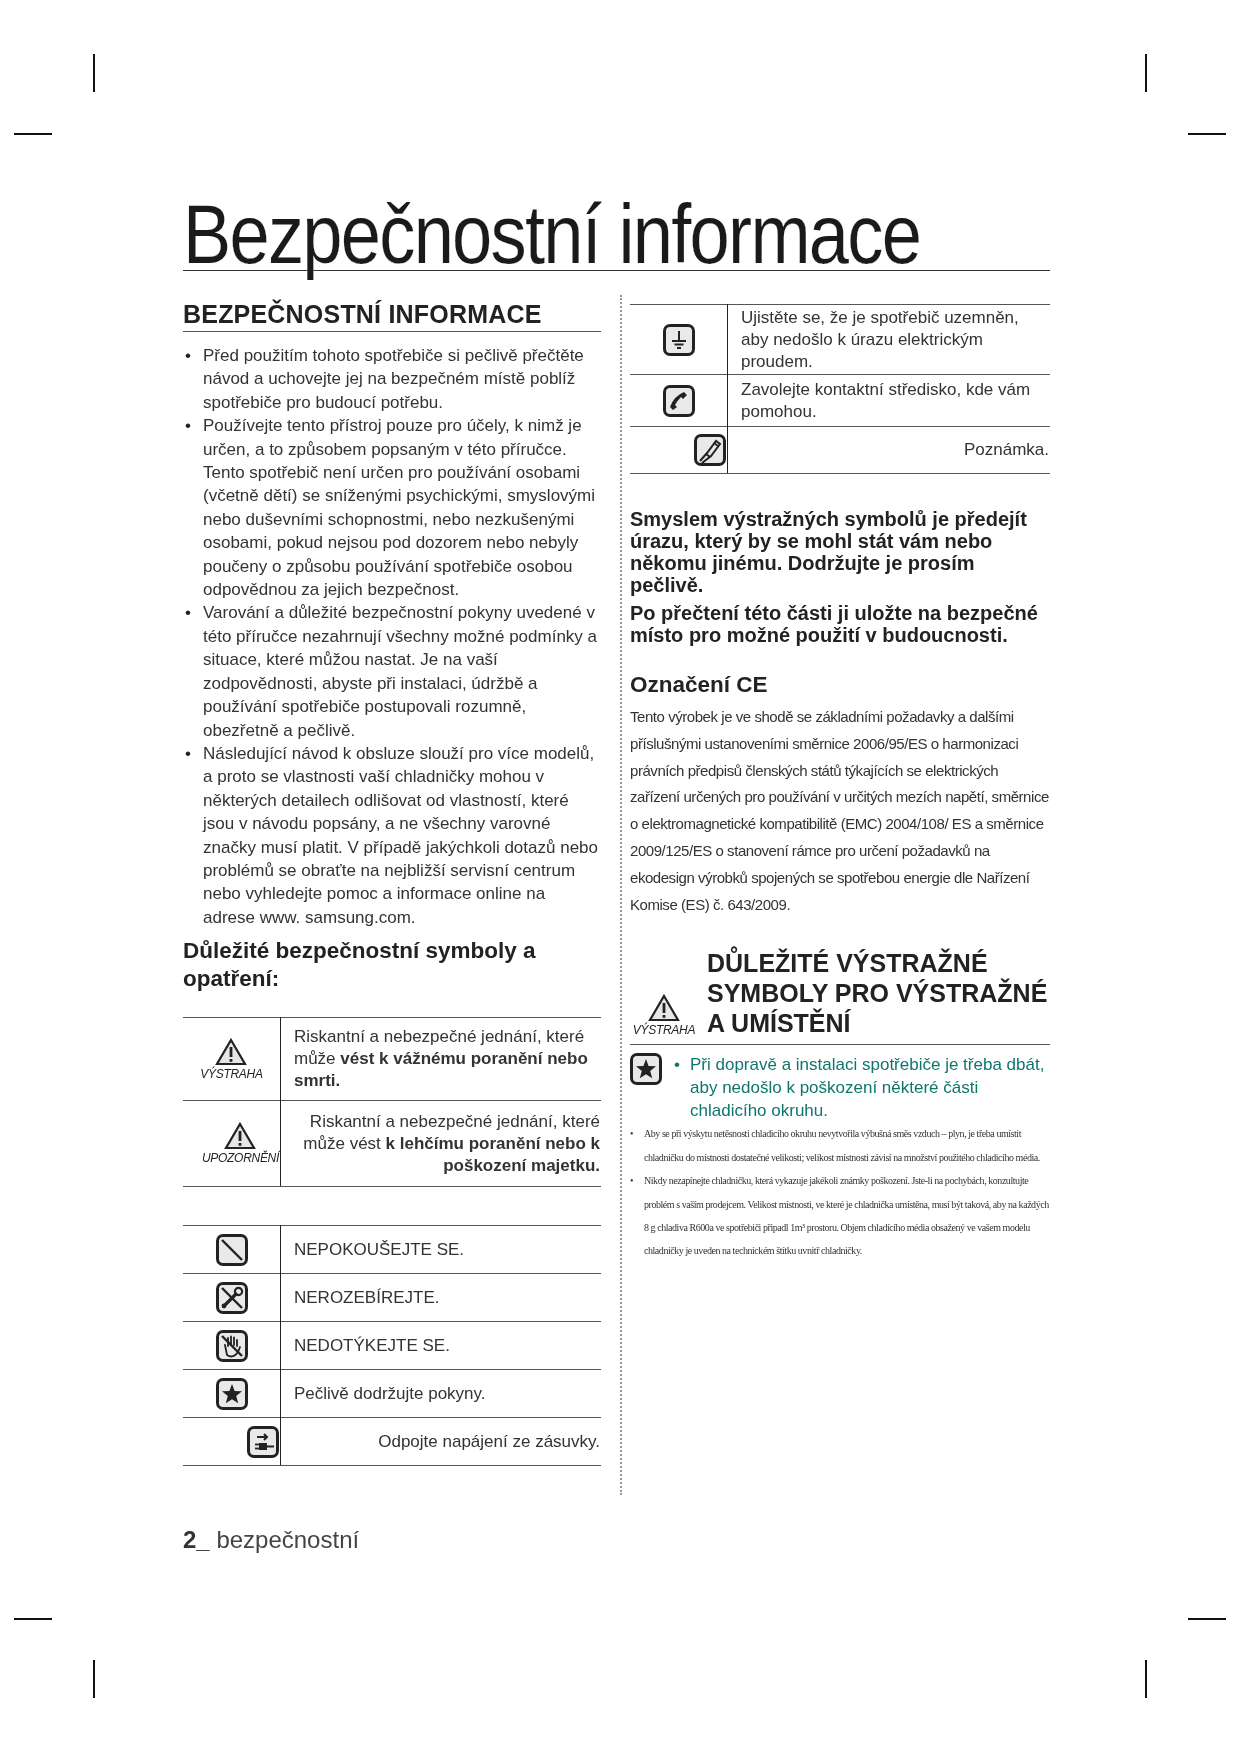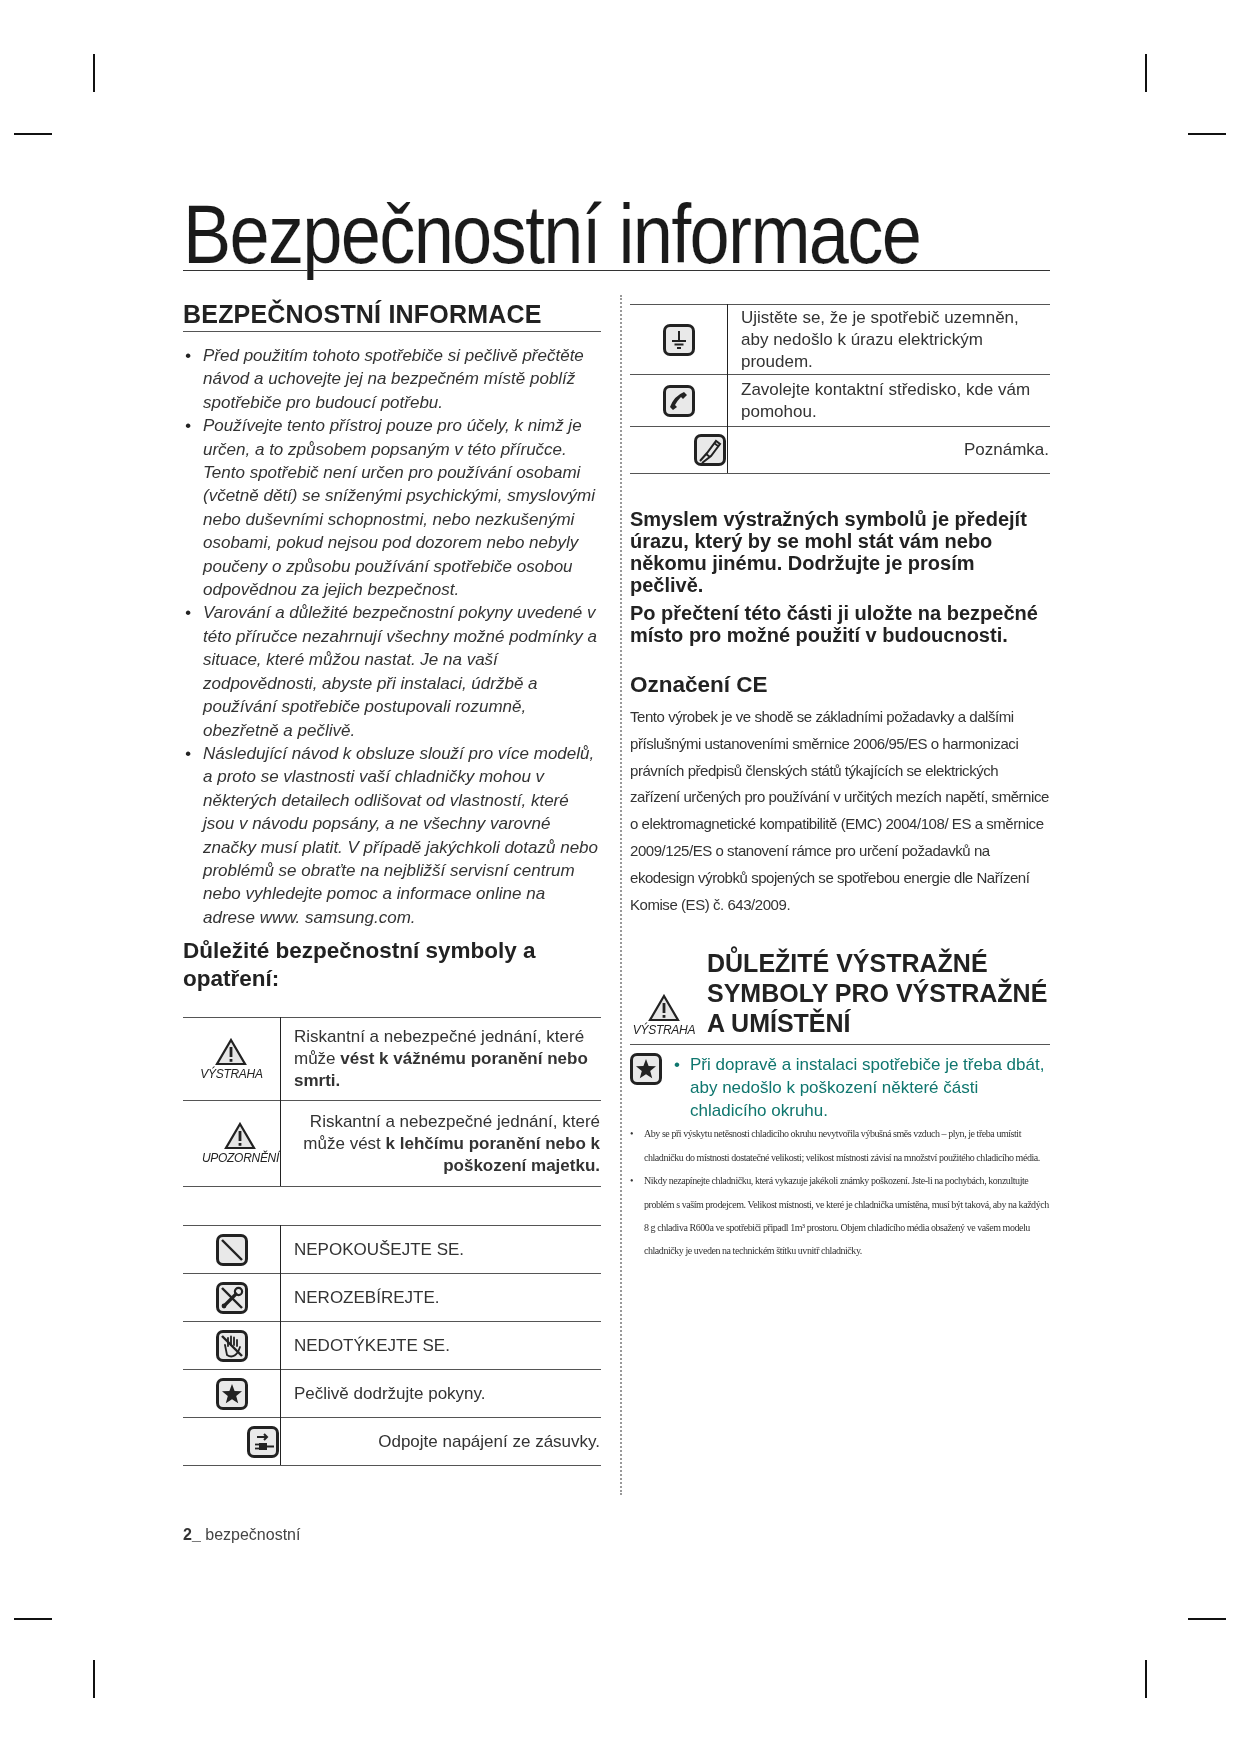--- a/index.html
+++ b/index.html
@@ -18,21 +18,21 @@
 
   .col { position: absolute; top: 300px; }
   #left { left: 183px; width: 418px; }
   #right { left: 630px; width: 420px; top: 304px; }
   #divider { position: absolute; left: 620px; top: 295px; height: 1200px; width: 0;
     border-left: 2px dotted #999; }
 
   h2.sec { margin: 0; font-size: 25px; font-weight: bold; color: #222;
     border-bottom: 1.5px solid #555; padding-bottom: 2px; letter-spacing: 0.2px; }
   ul.bul { margin: 12px 0 0 0; padding: 0; list-style: none; }
-  ul.bul li { position: relative; padding-left: 20px; font-size: 17px; line-height: 23.4px; color: #333; font-style: italic; }
+  ul.bul li { position: relative; padding-left: 20px; font-size: 17px; line-height: 23.4px; color: #333; }
   ul.bul li::before { content: "\2022"; position: absolute; left: 2px; top: 0; font-size: 17px; color: #222; }
 
   h3.sub { margin: 8px 0 0 0; font-size: 22.5px; font-weight: bold; line-height: 28px; color: #222; }
 
   table.sym { border-collapse: collapse; width: 418px; }
   table.sym td { border-top: 1.5px solid #555; vertical-align: middle; }
   table.sym tr:last-child td { border-bottom: 1.5px solid #555; text-align: right; }
   table.sym td.ic { width: 95px; border-right: 1.5px solid #222; text-align: center; }
   table.sym td.tx { padding-left: 13px; font-size: 17px; line-height: 22px; color: #333; }
   .icbox { display: inline-block; width: 32px; height: 32px; border: 3px solid #222;
@@ -51,21 +51,21 @@
   .tr-first { display: flex; margin-top: 8px; }
   .tr-first .icbox { flex: 0 0 auto; margin-right: 10px; }
   .tr-first .txt { font-size: 17px; line-height: 23px; color: #0f766e; position: relative; padding-left: 18px; }
   .tr-first .txt::before { content: "\2022"; position: absolute; left: 2px; top: 0; }
   .dash { font-size: 17px; line-height: 23px; color: #333; padding-left: 14px; position: relative; margin-top: 0; }
   .dash::before { content: "-"; position: absolute; left: 0; top: 0; }
   ul.cond { margin: 0; padding: 0; list-style: none; }
   ul.cond li { position: relative; padding-left: 14px; font-size: 10px; line-height: 23.4px; color: #333; letter-spacing: -0.45px; font-family: Liberation Serif, serif; }
   ul.cond li::before { content: "\2022"; position: absolute; left: 0; top: 0; }
 
-  #footer { position: absolute; left: 183px; top: 1526px; font-size: 16px; color: #444; text-align: right; }
+  #footer { position: absolute; left: 183px; top: 1526px; font-size: 24px; color: #444; text-align: right; }
   #footer b { font-weight: bold; color: #333; }
 </style>
 </head>
 <body>
 
 <div class="crop v" style="left:93px;top:54px;"></div>
 <div class="crop h" style="left:14px;top:133px;"></div>
 <div class="crop v" style="left:1145px;top:54px;"></div>
 <div class="crop h" style="left:1188px;top:133px;"></div>
 <div class="crop h" style="left:14px;top:1618px;"></div>

